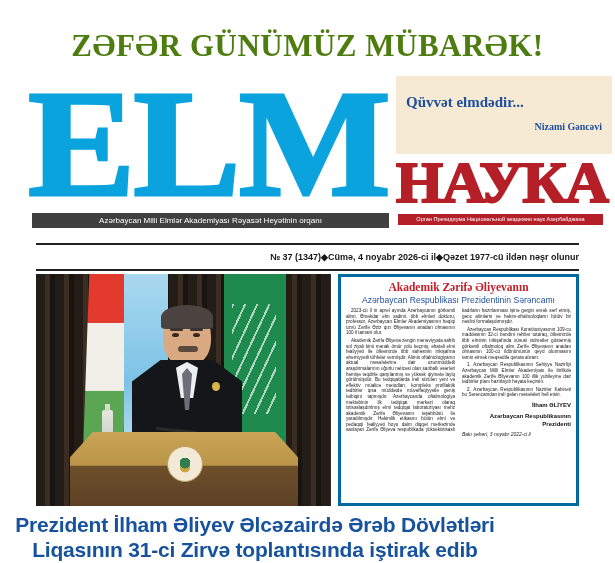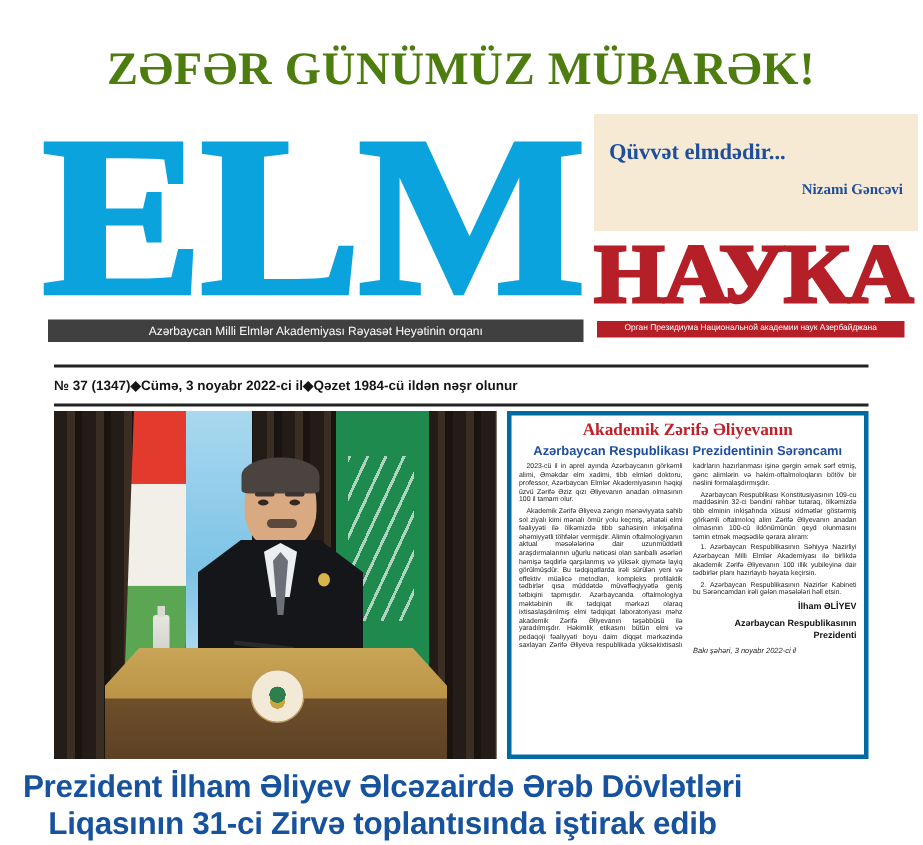--- a/index.html
+++ b/index.html
@@ -133,21 +133,21 @@
   
   .issuebar {
     position: absolute;
     left: 36px; top: 243px;
     width: 543px;
     height: 24px;
     border-top: 2px solid #222;
     border-bottom: 2px solid #222;
     display: flex;
     align-items: center;
-    justify-content: flex-start;
+    justify-content: flex-end;
   }
   .issuebar span {
     font-size: 9px;
     font-weight: bold;
     color: #161616;
     white-space: nowrap;
   }
   .issuebar .dia { font-size: 9px; color: #161616; }
 
   
@@ -323,21 +323,21 @@
     text-align: center;
     font-family: "Liberation Serif", serif;
     font-weight: bold;
     font-size: 11.5px;
     line-height: 13px;
     color: #c0202a;
   }
   .art-h2 {
     text-align: center;
     font-size: 8.6px;
-    font-weight: bold;
+    font-weight: normal;
     line-height: 11px;
     color: #1e4e9c;
     margin-top: 1px;
     margin-bottom: 2px;
   }
   .cols {
     column-count: 2;
     column-gap: 7px;
     column-rule: 0;
     font-size: 4.6px;
@@ -397,23 +397,23 @@
       <div class="quote-author">Nizami Gəncəvi</div>
     </div>
 
     <div class="nauka">НАУКА</div>
     <div class="nauka-strip">Орган Президиума Национальной академии наук Азербайджана</div>
   </div>
 
   <div class="issuebar">
     <span>№ 37 (1347)</span>
     <span class="dia">◆</span>
-    <span>Cümə, 3 noyabr 2022-ci il</span>
+    <span>Cümə, 4 noyabr 2026-ci il</span>
     <span class="dia">◆</span>
-    <span>Qəzet 1984-cü ildən nəşr olunur</span>
+    <span>Qəzet 1977-cü ildən nəşr olunur</span>
   </div>
 
   <div class="photo">
     <div class="slats"></div>
     <div class="flag-pal"></div>
     <div class="flag-blue"></div>
     <div class="flag-ksa"></div>
 
     <div class="person">
       <div class="head"></div>

